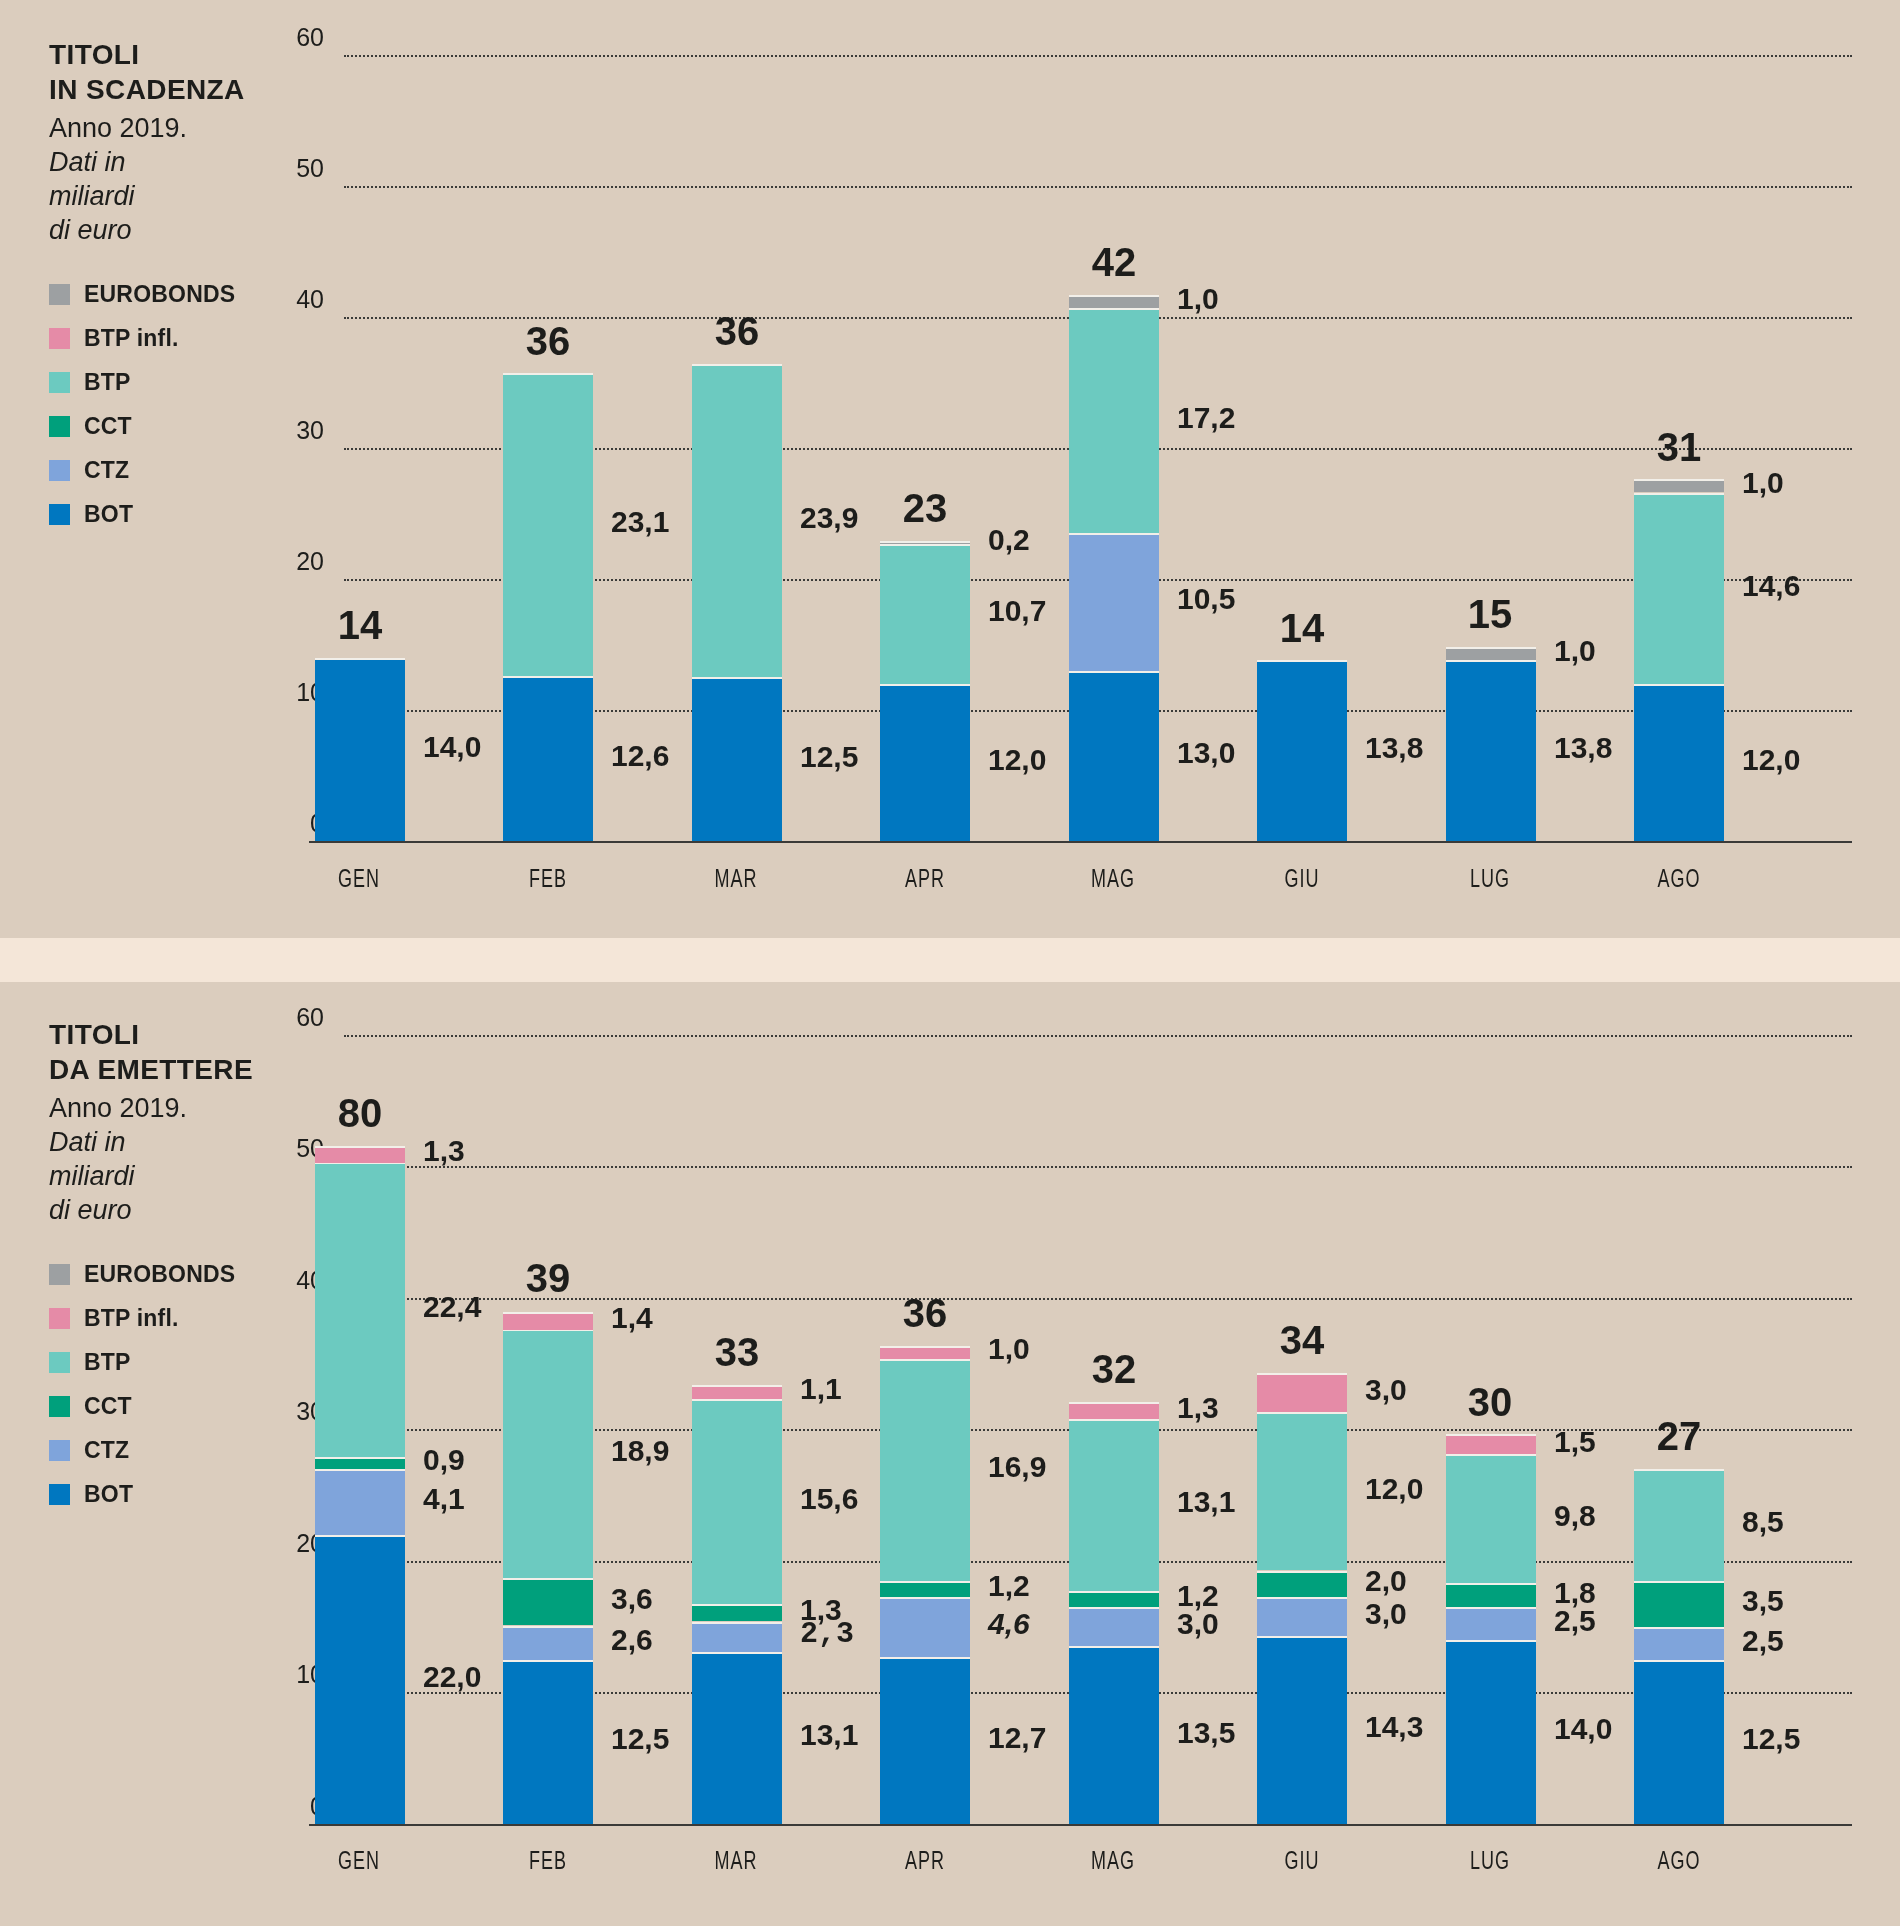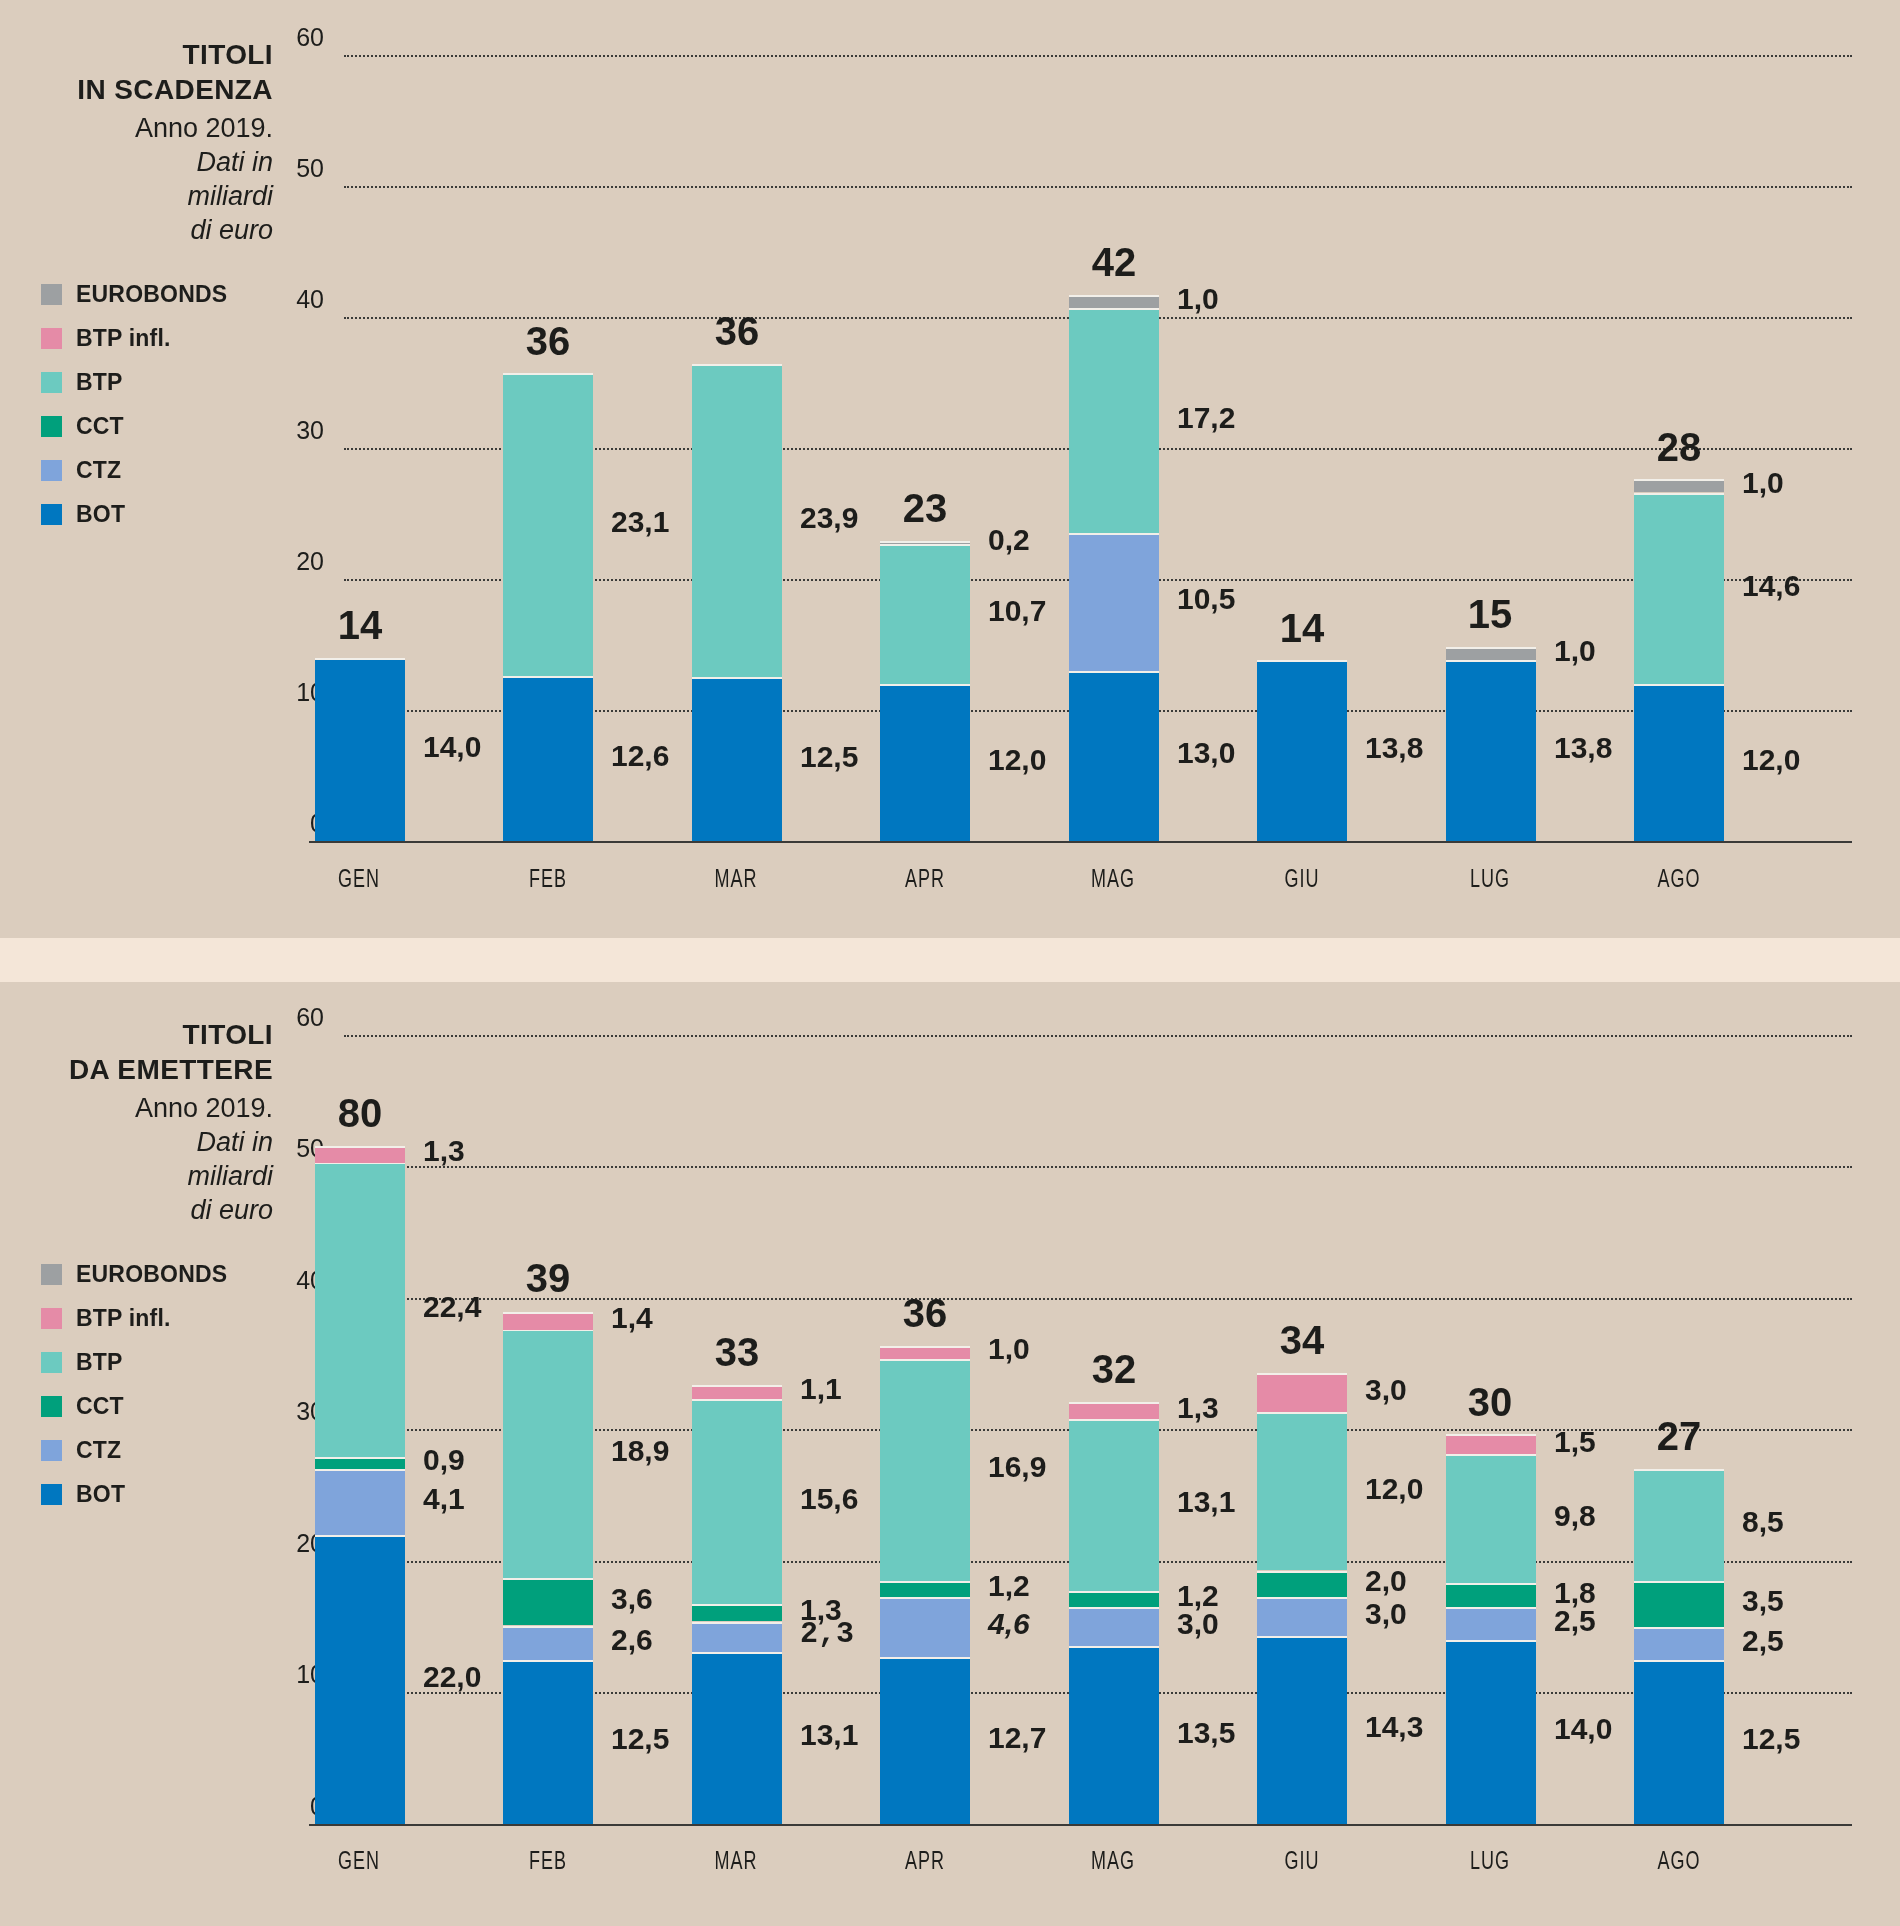--- a/index.html
+++ b/index.html
@@ -23,23 +23,22 @@
   .divider {
     width: 1901px;
     height: 44px;
     background: #f4e6d8;
   }
   #panel-bottom { height: 944px; }
 
   
   .caption {
     position: absolute;
-    left: 41px;
+    left: 49px;
     width: 232px;
-    text-align: right;
   }
   .cap-title {
     font-weight: bold;
     font-size: 28px;
     line-height: 35px;
     letter-spacing: 0.4px;
     color: #1d1d1b;
   }
   .cap-sub {
     font-size: 27px;
@@ -243,21 +242,21 @@
       <div class="bar-total" style="left: 1073px; width: 146px; top: 537px;">15</div>
       <div class="xlabel" style="left: 1076px; width: 140px; top: 809px;">LUG</div>
       <div class="bar" style="left: 1290px; width: 90px; height: 786px;">
         <div class="seg" style="bottom: 0px; height: 157px; background: rgb(0, 119, 192); border-top: 2.1px solid rgb(242, 239, 233);"></div>
         <div class="seg" style="bottom: 157px; height: 191px; background: rgb(108, 202, 192); border-top: 2.1px solid rgb(242, 239, 233);"></div>
         <div class="seg" style="bottom: 349px; height: 13px; background: rgb(157, 160, 162); border-top: 2.1px solid rgb(242, 239, 233);"></div>
       </div>
       <div class="seg-label" style="left: 1398px; top: 688px;">12,0</div>
       <div class="seg-label" style="left: 1398px; top: 514px;">14,6</div>
       <div class="seg-label" style="left: 1398px; top: 411px;">1,0</div>
-      <div class="bar-total" style="left: 1262px; width: 146px; top: 370px;">28</div>
+      <div class="bar-total" style="left: 1262px; width: 146px; top: 370px;">31</div>
       <div class="xlabel" style="left: 1265px; width: 140px; top: 809px;">AGO</div>
     </div>
 </div>
 
 <div class="divider"></div>
 
 <div class="panel" id="panel-bottom">
   <div class="caption" style="top:35px;">
     <div class="cap-title">TITOLI</div>
     <div class="cap-title">DA EMETTERE</div>

